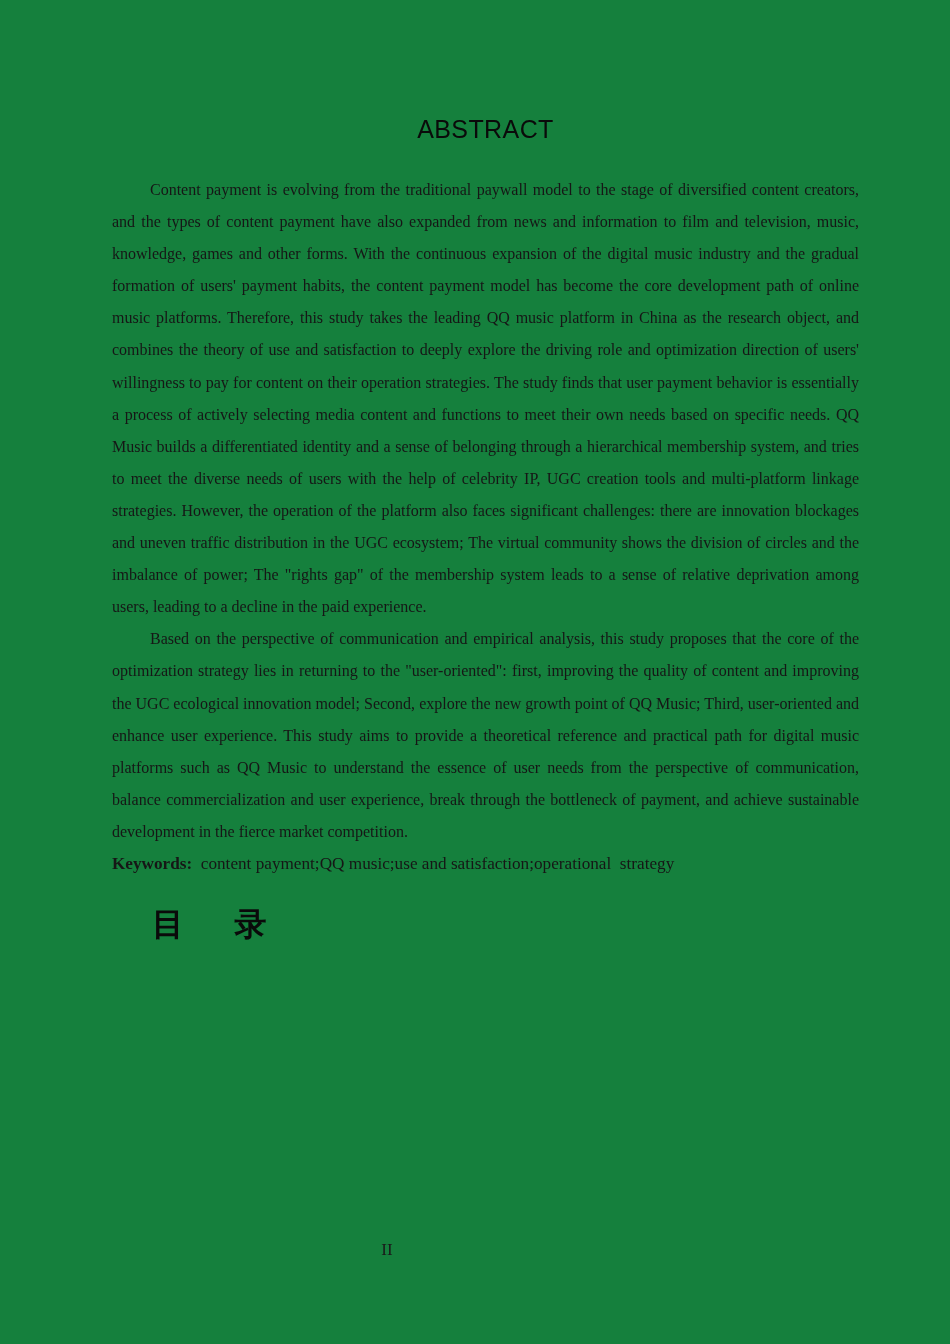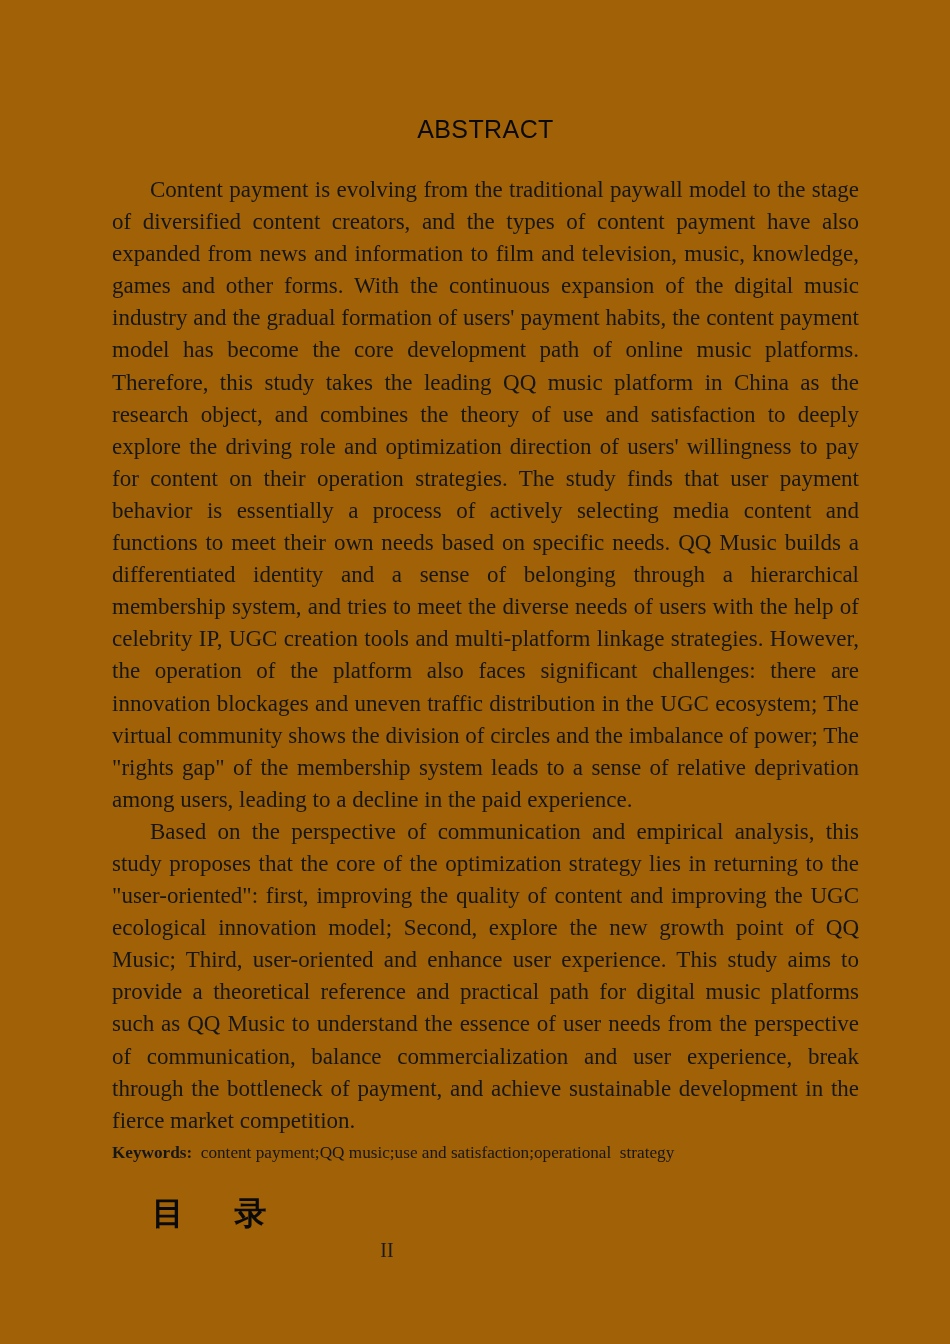--- a/index.html
+++ b/index.html
@@ -15,21 +15,21 @@
     color: #000000;
     overflow: hidden;
   }
 
   .page {
     position: absolute;
     left: 0;
     top: 0;
     width: 950px;
     height: 1344px;
-    background: #a16207;
+    background: #15803d;
   }
 
   .content-area {
     position: absolute;
     left: 112px;
     top: 0;
     width: 747px;
   }
 
   .doc-title {
@@ -44,21 +44,21 @@
     color: #0a0a0a;
   }
 
   .abstract-body {
     margin: 0;
     padding-top: 29px;
   }
 
   .para {
     margin: 0;
-    font-size: 23px;
+    font-size: 16px;
     line-height: 32.1px;
     text-align: justify;
     text-justify: inter-word;
     text-indent: 38px;
     color: #161616;
     hyphens: none;
   }
 
   .keywords-line {
     margin: 0;
@@ -88,21 +88,21 @@
     white-space: pre;
   }
 
   .page-number {
     position: absolute;
     left: 0;
     top: 1241px;
     width: 774px;
     text-align: center;
     font-family: "Liberation Serif", "DejaVu Serif", serif;
-    font-size: 20px;
+    font-size: 17px;
     line-height: 18px;
     color: #1a1a1a;
   }
 </style>
 </head>
 <body>
 
 <div class="page">
 
   <div class="content-area">

